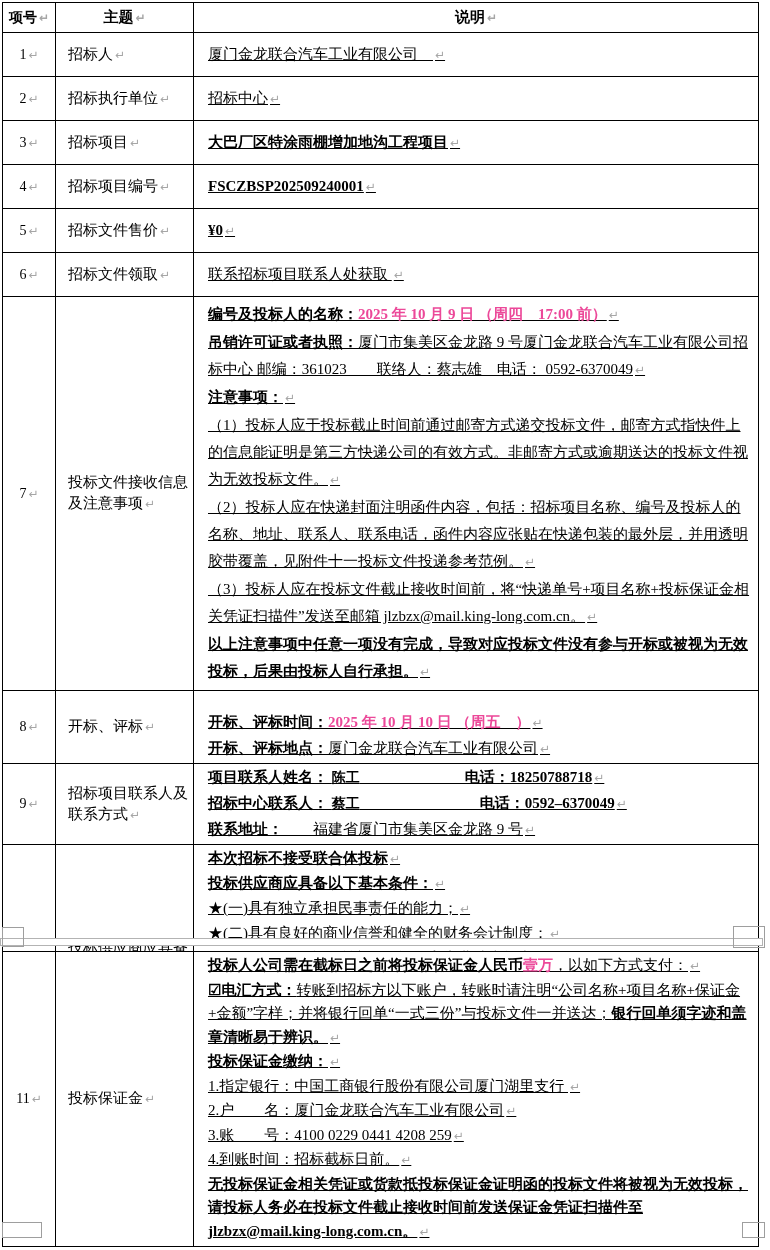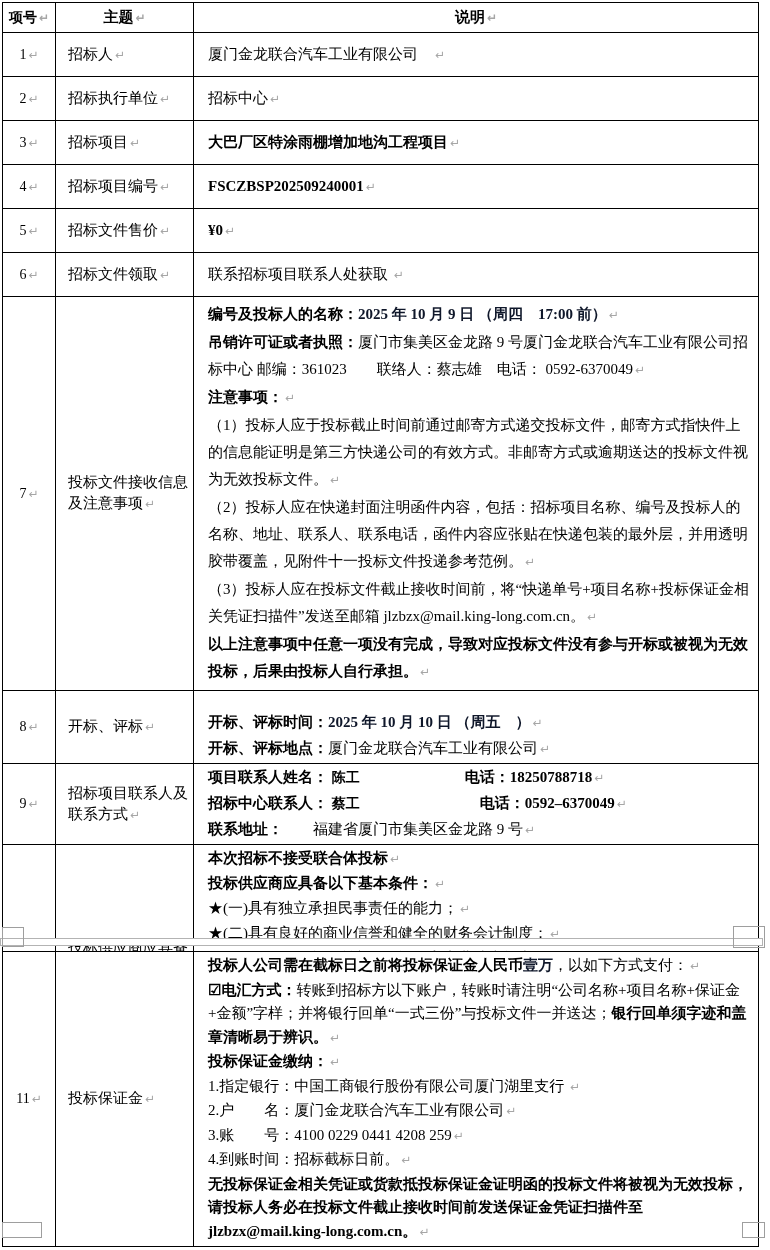--- a/index.html
+++ b/index.html
@@ -11,25 +11,25 @@
   table{border-collapse:collapse;table-layout:fixed;position:absolute;left:2px;width:756px;background:#fff;}
   #t1{top:2px;}
   #t2{top:951px;}
   col.c1{width:53px;}
   col.c2{width:138px;}
   col.c3{width:565px;}
   th,td{border:1.5px solid #000;vertical-align:middle;}
   th{font-size:15px;font-weight:bold;height:29px;text-align:center;padding:0;}
   .no-cell{text-align:center;font-size:14px;padding:0;}
   .topic-cell{font-size:15px;line-height:21px;padding:2px 4px 2px 12px;text-align:left;}
-  .desc-cell{font-size:15px;padding:3px 6px 3px 14px;text-align:left;line-height:25px;}
+  .desc-cell{font-size:15px;padding:3px 6px 3px 14px;text-align:left;line-height:25px;text-decoration:underline;}
   .para{margin:0;}
   .run{white-space:pre-wrap;}
   .b{font-weight:bold;}
-  .blue{color:#0f172a;}
+  .blue{color:#ec4899;}
   .big{font-size:14px;}
   .pmark{color:#a6a6a6;font-size:12px;margin-left:2px;font-family:"DejaVu Sans",sans-serif;}
   
   .row-1 td,.row-2 td,.row-3 td,.row-4 td,.row-5 td,.row-6 td{height:37px;}
   .row-7 .desc-cell{line-height:27px;padding-top:4px;padding-bottom:4px;}
   .row-8 .desc-cell{line-height:25px;padding-top:19px;padding-bottom:1px;}
   .row-9 .desc-cell{line-height:25px;padding-top:1px;padding-bottom:1px;}
   .row-10 .desc-cell{line-height:24px;padding-top:1px;padding-bottom:1px;}
   .row-11 .desc-cell{line-height:23.5px;padding-top:2px;padding-bottom:2px;}
   

